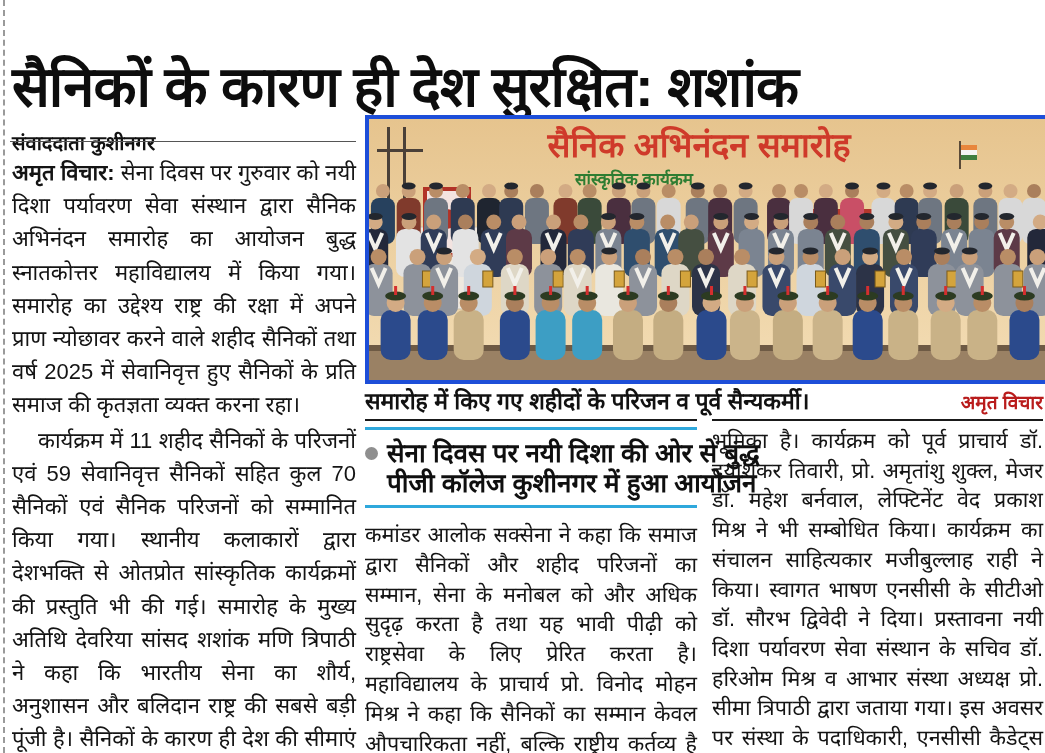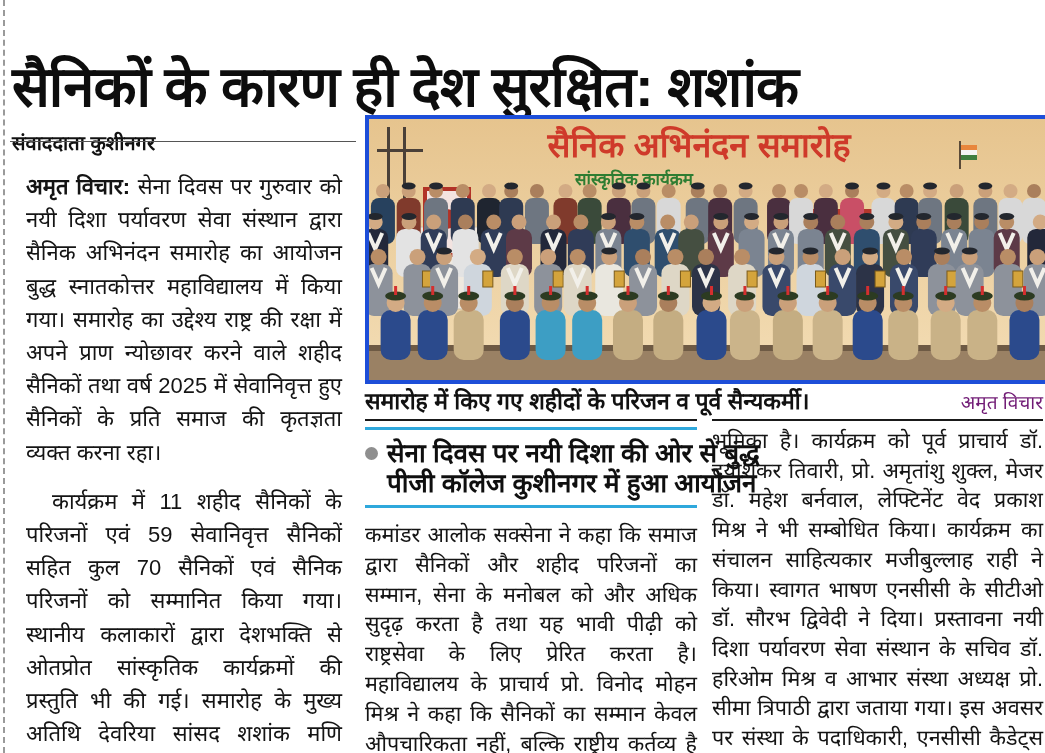--- a/index.html
+++ b/index.html
@@ -5,30 +5,30 @@
   html,body{margin:0;padding:0;background:#ffffff;}
   .page{position:relative;width:1045px;height:753px;background:#fff;overflow:hidden;
         font-family:"Liberation Sans","DejaVu Sans",sans-serif;color:#1b1b1b;}
   .edge-dash{position:absolute;left:3px;top:0;bottom:0;width:0;border-left:2px dashed #9a9a9a;}
   .headline{position:absolute;left:12px;top:14px;width:1030px;font-size:56px;line-height:1.25;
             font-weight:800;color:#0d0d0d;white-space:nowrap;letter-spacing:-1px;}
   .byline{position:absolute;left:12px;top:110px;font-size:20px;font-weight:700;color:#111;margin-top:19px;}
   .byline-rule{position:absolute;left:10px;top:141px;width:346px;height:1px;background:#555;}
   .left-col{position:absolute;left:10px;top:154px;width:348px;font-size:22px;line-height:33.2px;
             text-align:justify;color:#141414;}
-  .left-col p{margin:16px;}
+  .left-col p{margin:2px;}
   .left-col .p2{text-indent:26px;}
   .lead-in{font-weight:800;}
   .photo-frame{position:absolute;left:365px;top:115px;width:676px;height:261px;
                border:4px solid #1d4ed8;background:#e9cb9d;}
   .photo-frame svg{display:block;}
   .caption-row{position:absolute;left:365px;top:384px;width:678px;display:flex;
                justify-content:space-between;align-items:baseline;}
   .caption{font-size:23px;font-weight:700;color:#111;}
-  .credit{font-size:19px;font-weight:400;color:#701a75;}
+  .credit{font-size:19px;font-weight:700;color:#b91c1c;}
   .rule-mid{position:absolute;left:365px;top:419px;width:332px;height:2px;background:#1a1a1a;}
   .rule-right{position:absolute;left:712px;top:419px;width:331px;height:2px;background:#1a1a1a;}
   .mid-col{position:absolute;left:365px;top:427px;width:332px;}
   .accent-line{height:3px;background:#2fa8dc;}
   .subhead{display:flex;gap:9px;padding:8px 0 7px 0;}
   .bullet{width:13px;height:13px;border-radius:50%;background:#8f8f8f;margin-top:9px;flex:0 0 auto;}
   .subhead-text{font-size:26px;font-weight:800;line-height:30px;color:#0f0f0f;white-space:nowrap;}
   .mid-body{margin-top:13px;font-size:21.5px;line-height:29.8px;text-align:justify;color:#141414;}
   .right-col{position:absolute;left:712px;top:427px;width:331px;font-size:21.5px;
              line-height:29.7px;text-align:justify;color:#141414;}

